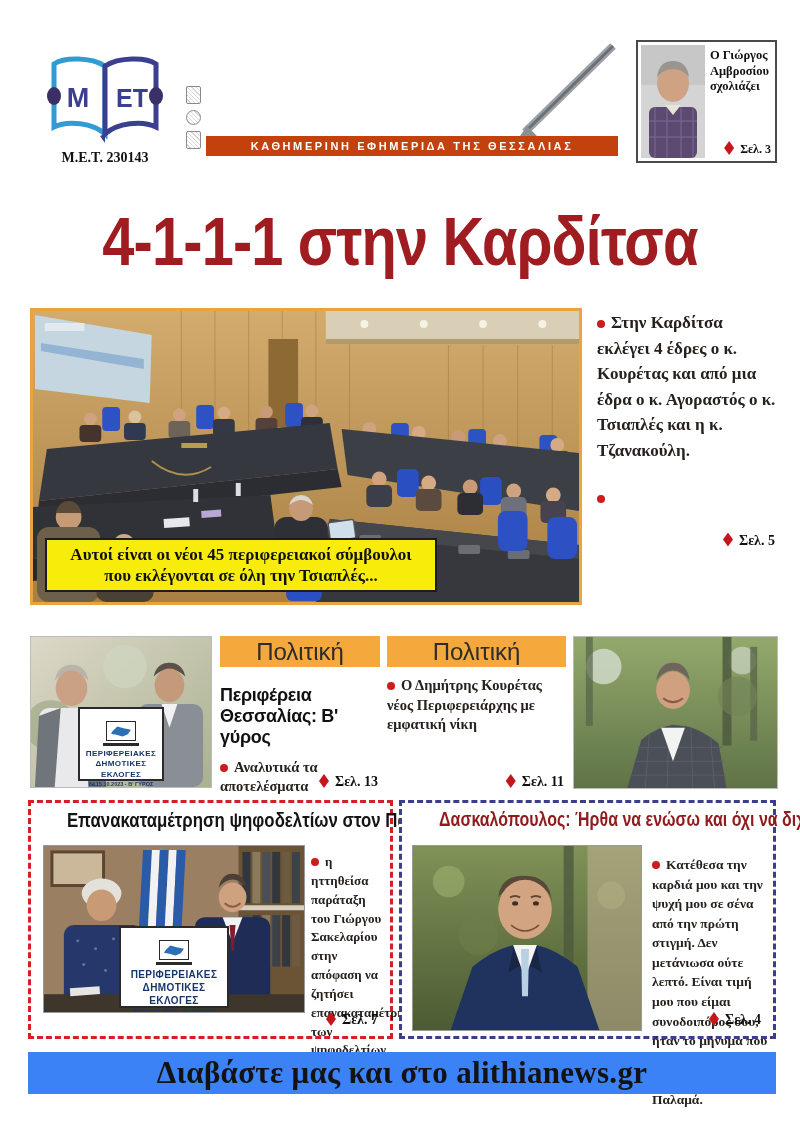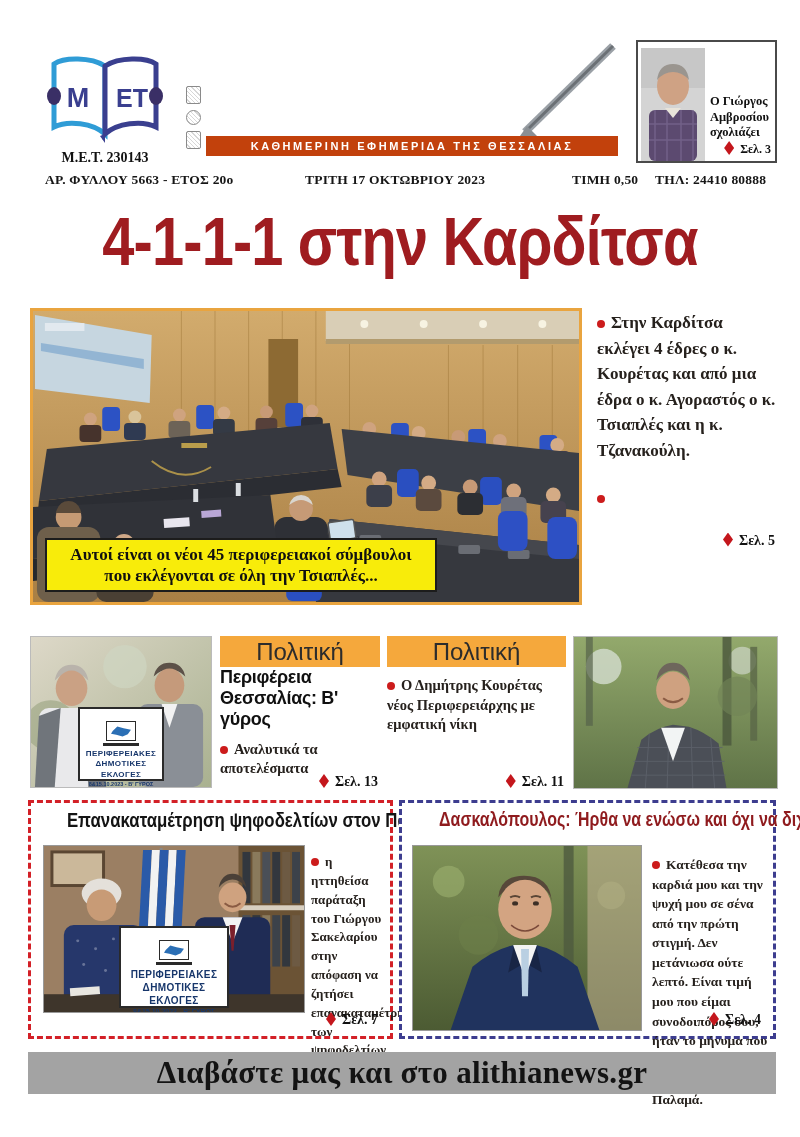--- a/index.html
+++ b/index.html
@@ -14,21 +14,21 @@
   .stamp { width:15px; height:18px; border:1px solid #8a8a8a; margin-bottom:6px;
            background:repeating-linear-gradient(45deg,#fff 0 2px,#d7d7d7 2px 3px); border-radius:2px; }
   .stamp.round { border-radius:50%; height:15px; }
   .masthead-title { position:absolute; left:208px; top:28px; width:412px; font-family:"DejaVu Serif", serif;
            font-weight:bold; font-size:66px; color:#31507d; letter-spacing:-2px; white-space:nowrap; }
   .masthead-bar { position:absolute; left:206px; top:136px; width:412px; height:20px; background:#c2410c;
            color:#fff; font:bold 11px "Liberation Sans", sans-serif; letter-spacing:2.6px;
            display:flex; align-items:center; justify-content:center; }
   .pen { position:absolute; left:497px; top:40px; width:128px; height:118px; pointer-events:none; }
   .columnist-box { position:absolute; left:636px; top:40px; width:141px; height:123px;
-           border:2px solid #4a4a4a; background:#fff; display:flex;align-items:flex-end; }
+           border:2px solid #4a4a4a; background:#fff; display:flex; }
   .columnist-photo { width:64px; height:113px; margin:3px 0 0 3px; background:#d8d8d8; }
   .columnist-right { flex:1; padding:6px 4px 4px 5px; display:flex; flex-direction:column; }
   .columnist-text { font:bold 12.5px "Liberation Serif", serif; color:#111; line-height:1.25; }
   .columnist-page { margin-top:auto; text-align:right; font:bold 12px "Liberation Serif", serif; color:#111; }
 
   
   .info-bar { position:absolute; left:0; top:172px; width:800px; height:18px;
            font:bold 13.5px "Liberation Serif", serif; color:#161616; }
   .info-bar span { position:absolute; white-space:nowrap; letter-spacing:0.2px; }
   .info-issue { left:45px; } .info-date { left:305px; } .info-price { left:572px; } .info-phone { left:655px; }
@@ -53,21 +53,21 @@
 
   
   .mid-photo { position:absolute; border:1px solid #bbb; overflow:hidden; background:#cfcabb; }
   #mid-photo-left { left:30px; top:636px; width:182px; height:152px; }
   #mid-photo-right { left:573px; top:636px; width:205px; height:153px; }
   .mid-col { position:absolute; top:636px; }
   #mid-col-1 { left:220px; width:160px; height:154px; }
   #mid-col-2 { left:387px; width:179px; height:154px; }
   .section-banner { height:31px; background:#f5a83c; display:flex; align-items:center; justify-content:center;
            font:400 24px "Liberation Sans", sans-serif; color:#2c2c2c; }
-  .mid-headline { margin-top:0; font:bold 18px "Liberation Sans", sans-serif; color:#101010;
+  .mid-headline { margin-top:18px; font:bold 18px "Liberation Sans", sans-serif; color:#101010;
            line-height:1.18; letter-spacing:-0.3px; }
   .mid-bullet { margin-top:9px; font:bold 14.5px "Liberation Serif", serif; color:#26211d; line-height:1.35; }
   .mid-col .pageref { position:absolute; bottom:0; right:2px; }
 
   
   .bottom-box { position:absolute; top:800px; height:239px; background:#fff; }
   #box-left { left:28px; width:365px; border:3px dashed #d32027; }
   #box-right { left:399px; width:377px; border:3px dashed #3d3d8f; }
   .box-headline { margin-top:5px; text-align:center; white-space:nowrap; transform:scaleX(.8);
            transform-origin:center; font:800 21px "Liberation Sans", sans-serif; }
@@ -84,21 +84,21 @@
   
   .ballot { position:absolute; background:#fff; border:2px solid #2a2a2a; text-align:center; padding-top:12px; }
   .ballot .card { width:30px; height:20px; border:1.5px solid #2a2a2a; margin:0 auto 2px auto; background:#fff; position:relative; }
   .ballot .map { position:absolute; left:4px; top:4px; width:21px; height:11px; background:#2b6fb5;
            clip-path:polygon(8% 45%,30% 5%,60% 20%,95% 35%,80% 75%,55% 95%,25% 80%,0 70%); }
   .ballot .slot { width:36px; height:3px; background:#2a2a2a; margin:0 auto 3px auto; }
   .ballot .bl { font:bold 8px "Liberation Sans", sans-serif; color:#17366b; letter-spacing:0.4px; line-height:1.3; }
   .ballot .bl-sub { font:bold 5.5px "Liberation Sans", sans-serif; color:#17366b; margin-top:1px; }
 
   
-  .footer-banner { position:absolute; left:28px; top:1052px; width:748px; height:42px; background:#a3a3a3;
+  .footer-banner { position:absolute; left:28px; top:1052px; width:748px; height:42px; background:#3b82f6;
            display:flex; align-items:center; justify-content:center;
            font:bold 31px "Liberation Serif", serif; color:#131313; letter-spacing:0.3px; }
 </style>
 </head>
 <body>
 
 <div id="page">
 
   <div class="met-block">
     <svg width="126" height="94" viewBox="0 0 126 94">
@@ -149,26 +149,20 @@
         </g>
         <path d="M24 60 L32 70 L40 60 Z" fill="#e9e4da"></path>
       </svg>
     </div>
     <div class="columnist-right">
       <div class="columnist-text">Ο Γιώργος Αμβροσίου σχολιάζει</div>
       <div class="columnist-page"><span class="dia"></span><span>Σελ. 3</span></div>
     </div>
   </div>
 
-  <div class="info-bar">
-    <span class="info-issue">ΑΡ. ΦΥΛΛΟΥ 5663 - ΕΤΟΣ 20ο</span>
-    <span class="info-date">ΤΡΙΤΗ 17 ΟΚΤΩΒΡΙΟΥ 2023</span>
-    <span class="info-price">ΤΙΜΗ 0,50</span>
-    <span class="info-phone">ΤΗΛ: 24410 80888</span>
-  </div>
 
   <div class="main-headline">4-1-1-1 στην Καρδίτσα</div>
 
   <div class="main-photo">
     <svg viewBox="0 0 552 291" width="100%" height="100%" preserveAspectRatio="none">
       <defs>
         <linearGradient id="gw" x1="0" y1="0" x2="0" y2="1">
             <stop offset="0" stop-color="#d2ab6d"></stop>
             <stop offset="1" stop-color="#a97f44"></stop>
           </linearGradient>

